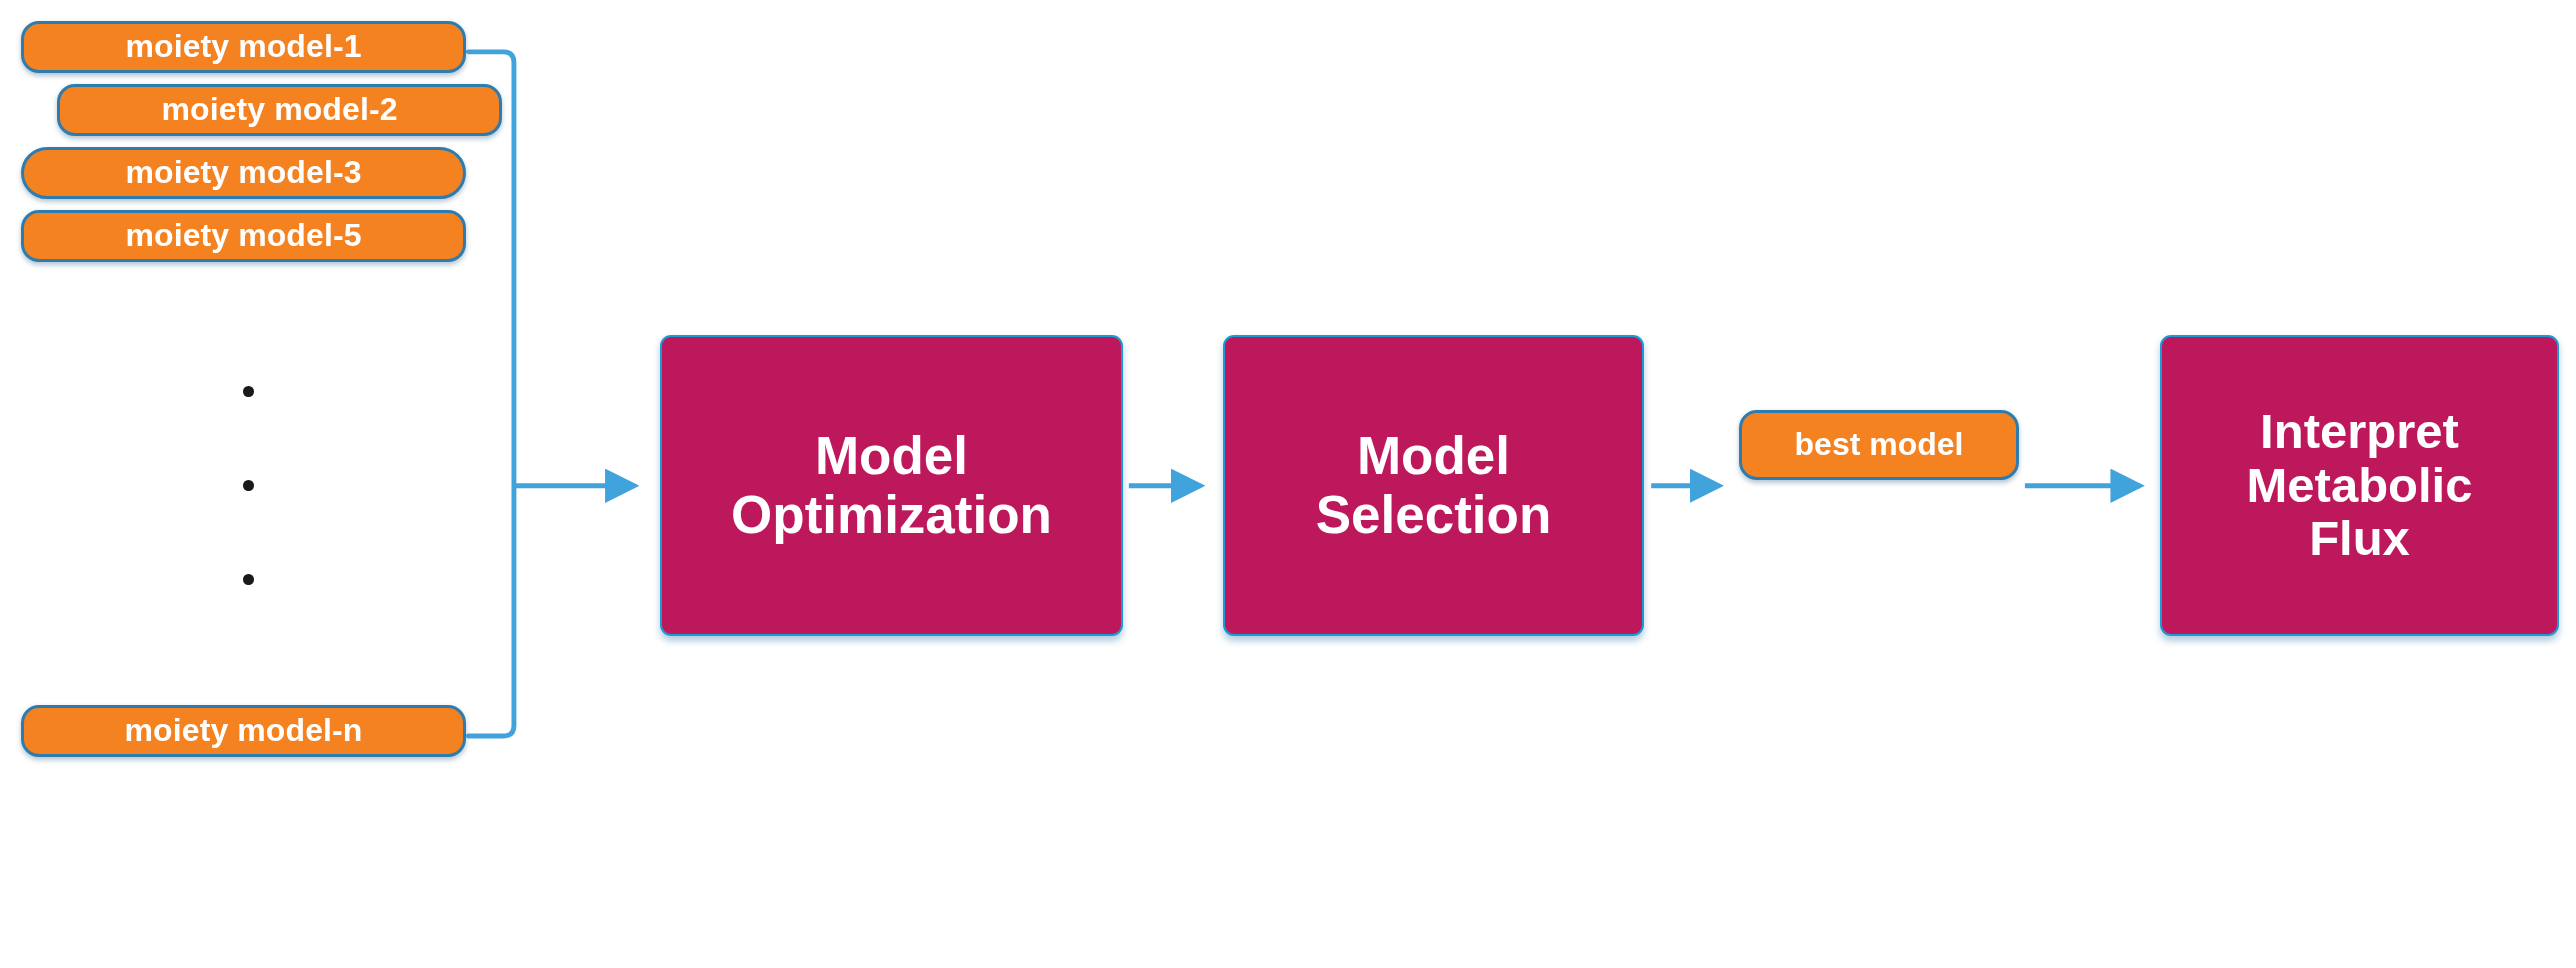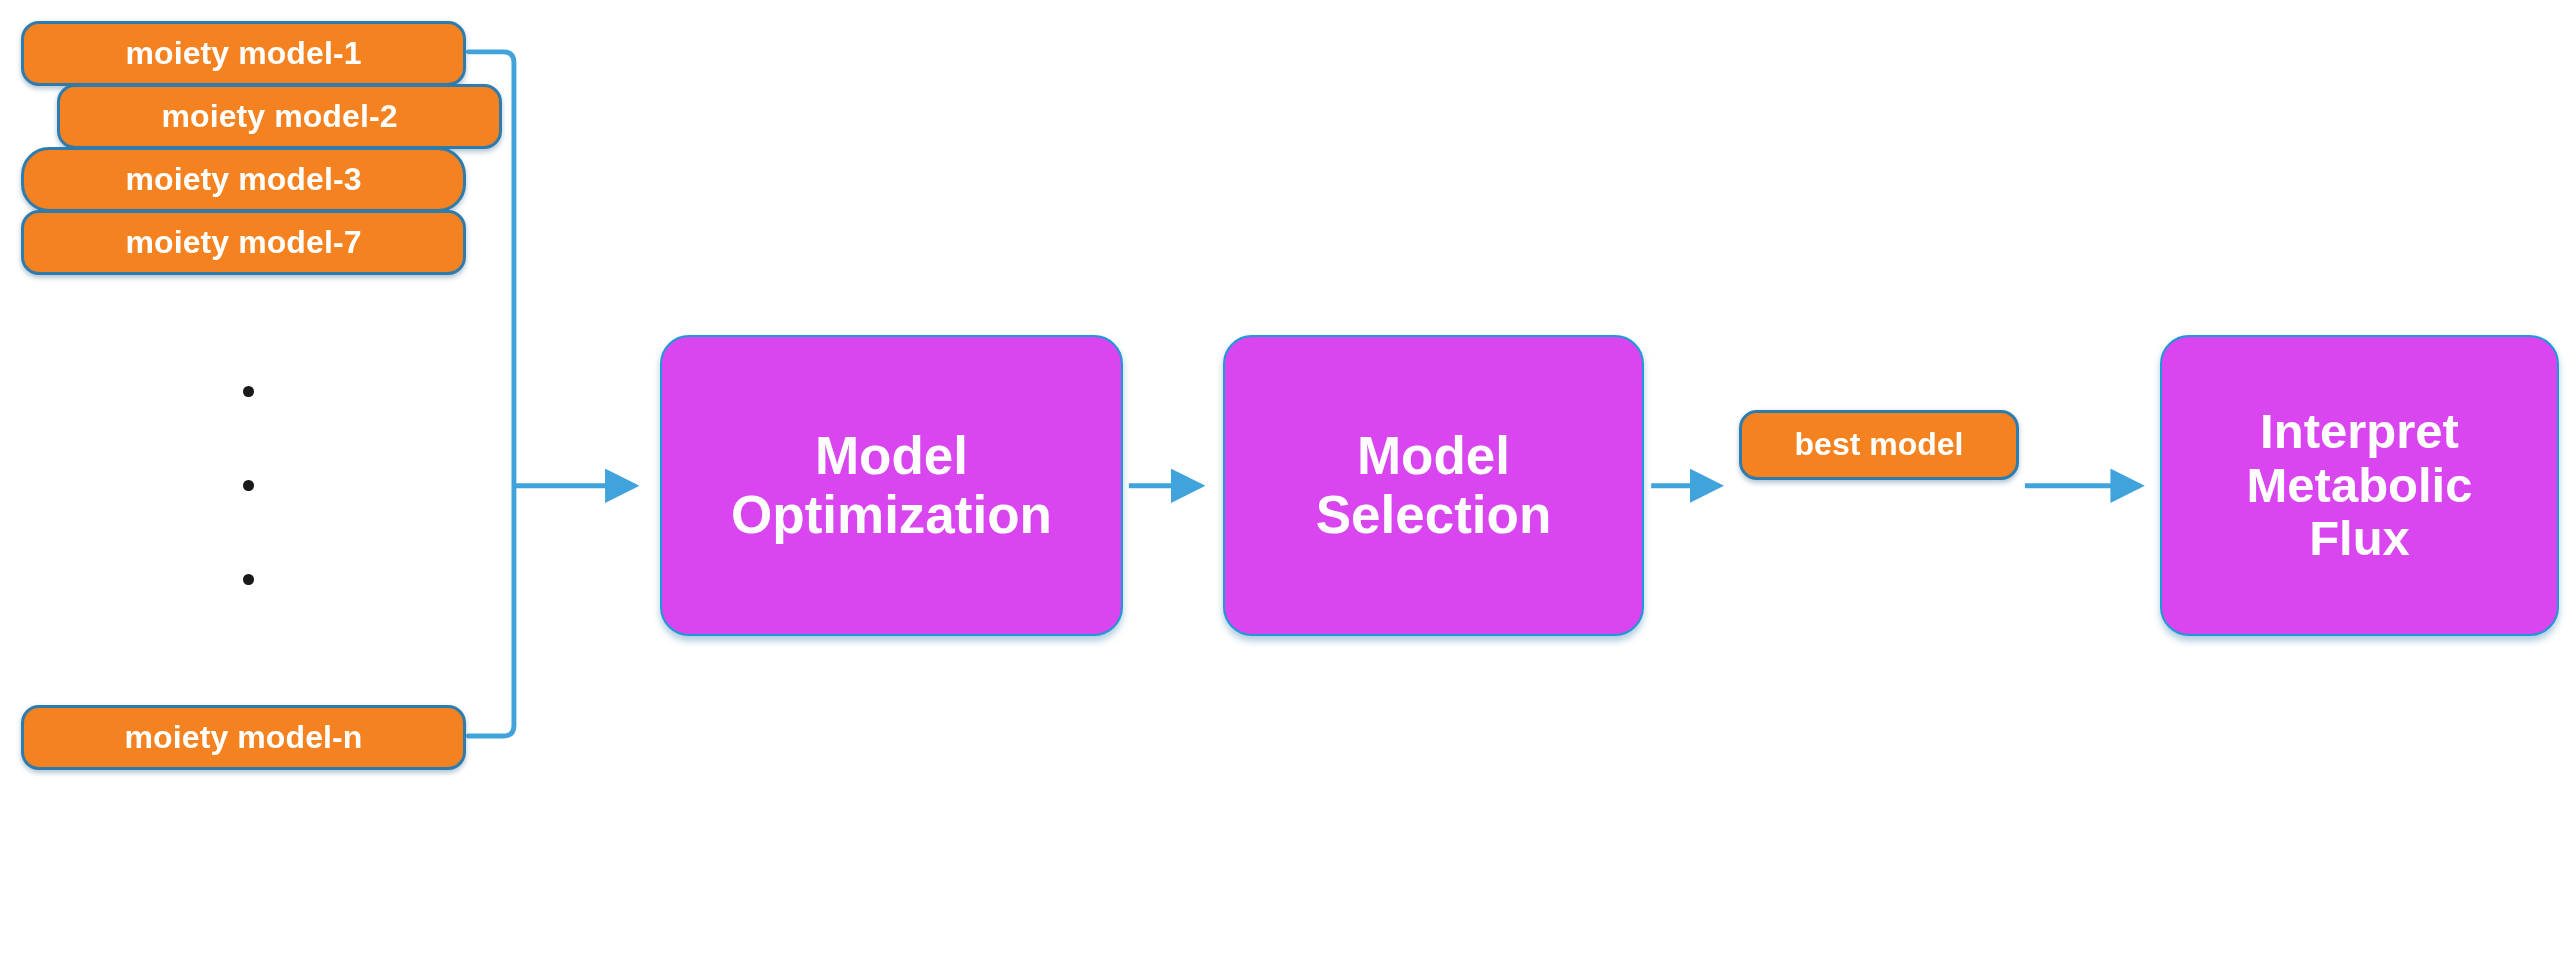--- a/index.html
+++ b/index.html
@@ -27,38 +27,38 @@
     line-height: 1.1;
     user-select: none;
   }
   .node-orange {
     background: #F58220;
     border: 3.5px solid #2E7CAE;
     border-radius: 18px;
     box-shadow: 0 2.8px 4.9px rgba(40,90,130,0.35);
   }
   .node-blue {
-    background: #d946ef;
+    background: #be185d;
     border: 2.8px solid #1C9AD6;
-    border-radius: 29px;
+    border-radius: 11px;
     box-shadow: 0 4.2px 7px rgba(25,110,160,0.35);
     align-items: center;
   }
   .node-label {
     display: block;
     width: 100%;
     padding: 0 7px;
     box-sizing: border-box;
     white-space: pre-line;
   }
   
   .moiety {
     left: 21px;
     width: 445px;
-    height: 65px;
+    height: 52px;
     font-size: 32px;
     font-weight: 700;
     letter-spacing: 0.1px;
   }
   
   .best-model {
     left: 1739px;
     top: 410px;
     width: 280px;
     height: 70px;
@@ -147,21 +147,21 @@
 
   <div class="node node-orange moiety" style="top:84px;margin-left:36px;">
     <span class="node-label">moiety model-2</span>
   </div>
 
   <div class="node node-orange moiety" style="top:147px;border-radius:28px;">
     <span class="node-label">moiety model-3</span>
   </div>
 
   <div class="node node-orange moiety" style="top:210px;">
-    <span class="node-label">moiety model-7</span>
+    <span class="node-label">moiety model-5</span>
   </div>
 
   <div class="ellipsis">
     <span class="dot"></span>
     <span class="dot"></span>
     <span class="dot"></span>
   </div>
 
   <div class="node node-orange moiety" style="top:705px;">
     <span class="node-label">moiety model-n</span>

